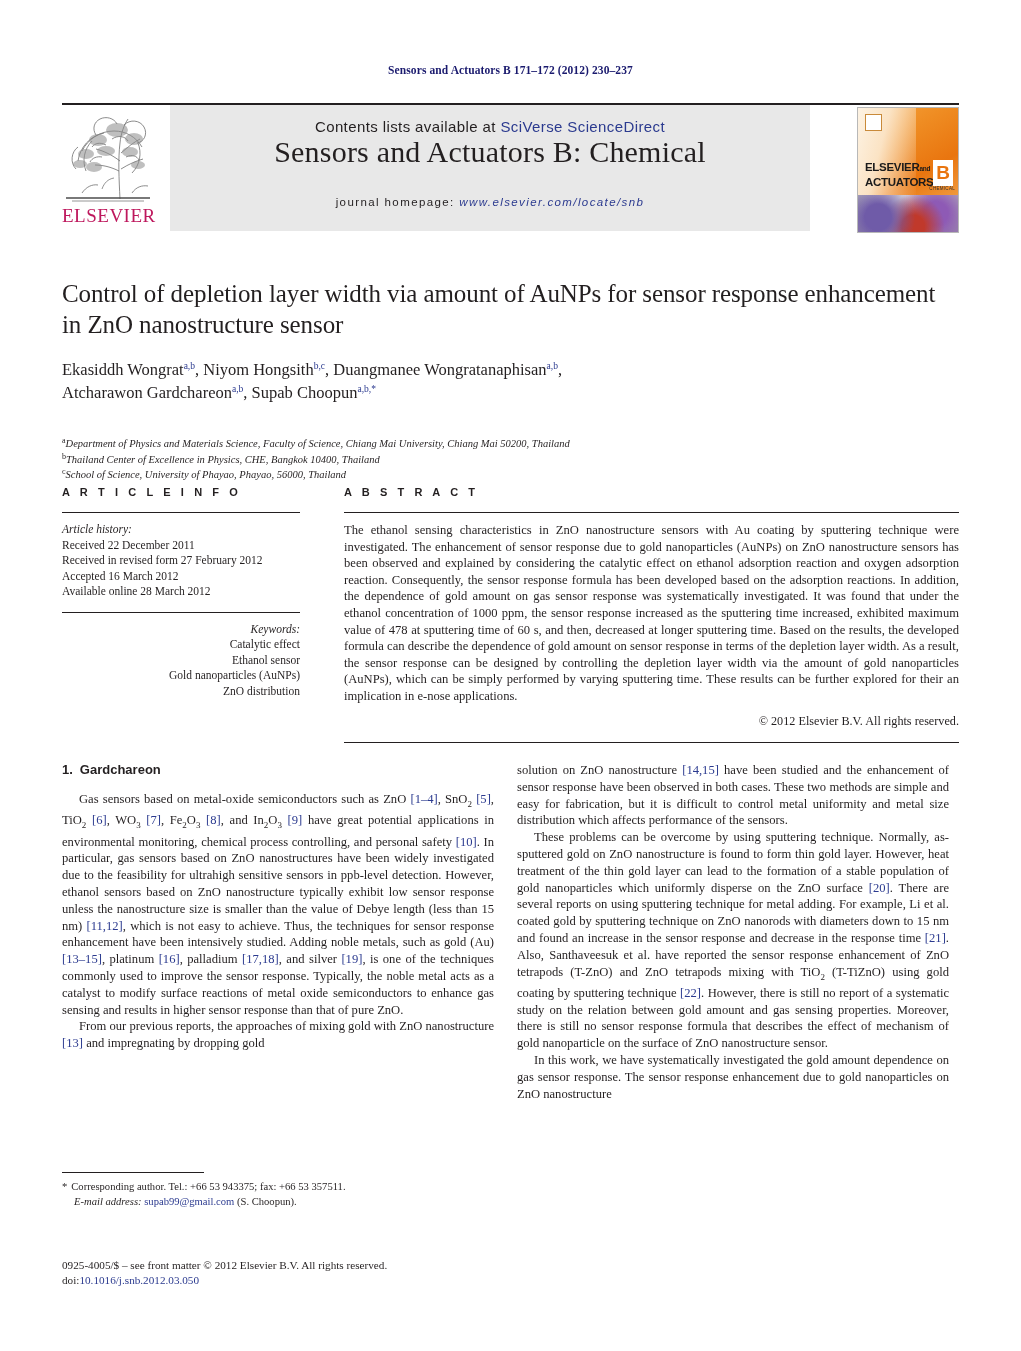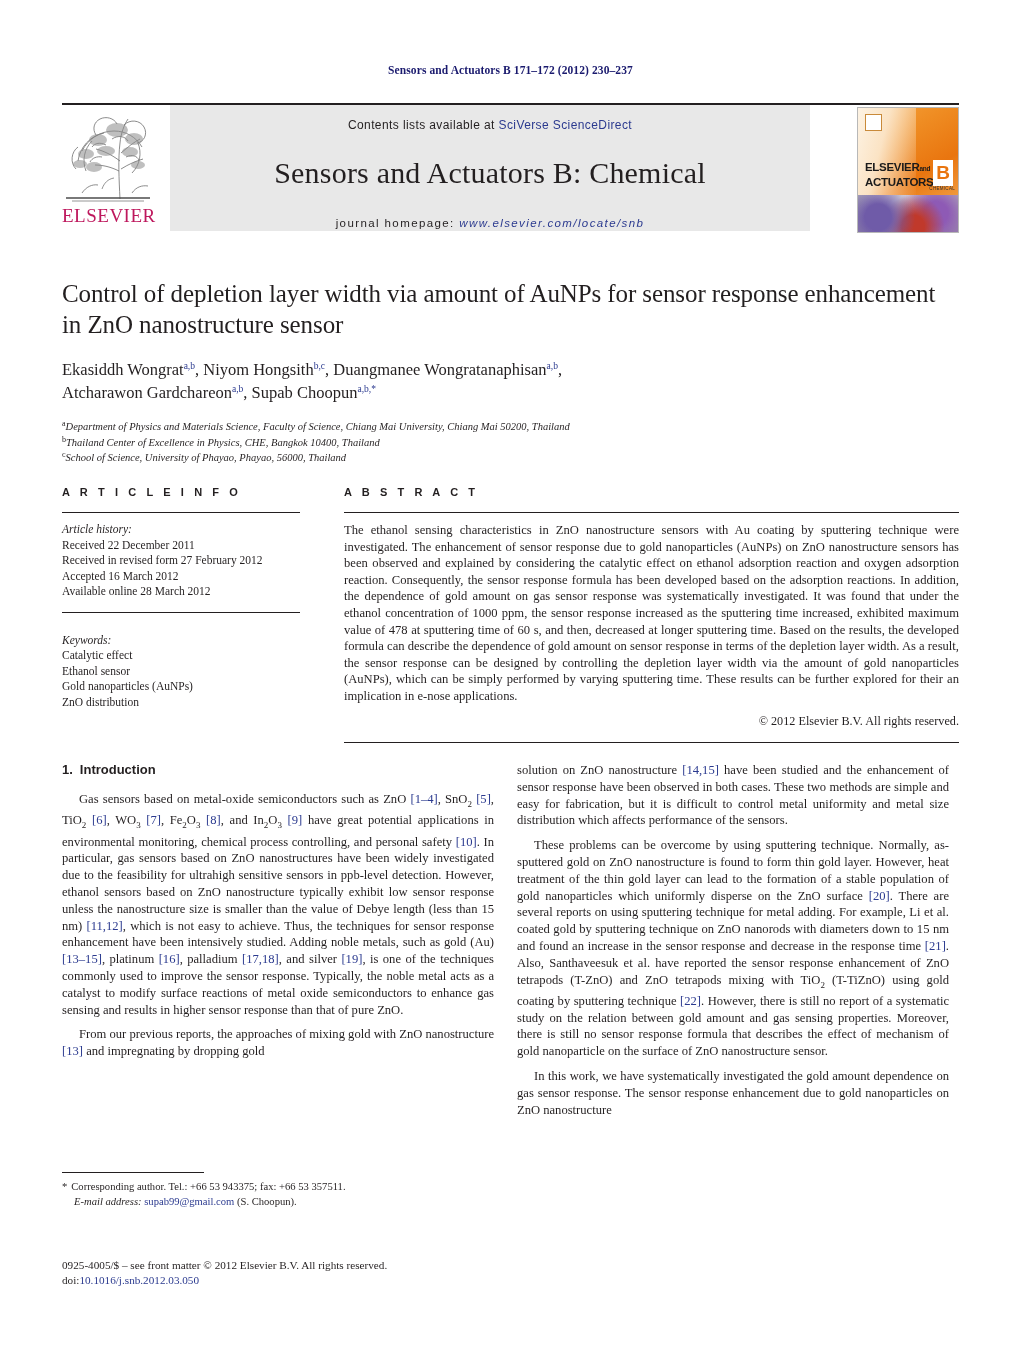--- a/index.html
+++ b/index.html
@@ -76,33 +76,32 @@
     position: absolute;
     left: 108px;
     top: 0;
     width: 640px;
     height: 126px;
     background: #e8e8e8;
     text-align: center;
   }
   .contents-line {
     font-family: "Liberation Sans", sans-serif;
-    font-size: 12px;
+    font-size: 15px;
     color: #231f20;
     padding-top: 13px;
     letter-spacing: 0.4px;
   }
   .contents-line .sd {
     color: #2b3a8f;
   }
   .journal-title {
     font-family: "Liberation Serif", serif;
     font-size: 30px;
     color: #231f20;
-    margin-top: 24px;
     letter-spacing: 0.2px;
   }
   .homepage-line {
     font-family: "Liberation Sans", sans-serif;
     font-size: 11.5px;
     margin-top: 27px;
     letter-spacing: 1.4px;
     color: #231f20;
   }
   .homepage-line .url {
@@ -214,21 +213,21 @@
     margin-top: 18px;
     color: #231f20;
   }
   .authors sup {
     font-size: 9.5px;
     color: #2b3a8f;
     vertical-align: super;
     line-height: 0;
   }
   .affiliations {
-    margin-top: 15px;
+    margin-top: 32px;
     font-family: "Liberation Serif", serif;
     font-style: italic;
     font-size: 10.5px;
     line-height: 15.5px;
     color: #231f20;
   }
   .affiliations sup {
     font-style: normal;
     font-size: 8px;
     vertical-align: super;
@@ -273,25 +272,26 @@
     margin-top: 9px;
     font-family: "Liberation Serif", serif;
     font-size: 11.5px;
     line-height: 15.5px;
     color: #231f20;
   }
   .hist .lbl, .kw .lbl {
     font-style: italic;
   }
   .kw {
-    margin-top: 20px;
+    margin-top: 9px;
     font-family: "Liberation Serif", serif;
     font-size: 11.5px;
     line-height: 15.5px;
     color: #231f20;
+    text-align: right;
   }
   .abstract-body {
     margin-top: 9px;
     font-family: "Liberation Serif", serif;
     font-size: 12.6px;
     line-height: 16.6px;
     text-align: justify;
     color: #231f20;
     hyphens: auto;
   }
@@ -332,21 +332,21 @@
   p.body {
     margin: 0;
     font-family: "Liberation Serif", serif;
     font-size: 12.6px;
     line-height: 16.8px;
     text-align: justify;
     color: #231f20;
     text-indent: 17px;
     hyphens: auto;
   }
-  p.body + p.body { margin-top: 8px; font-family: Liberation Serif, serif; }
+  p.body + p.body { margin-top: 0; font-family: Liberation Serif, serif; }
   .ref { color: #2b3a8f; }
   sub { font-size: 9px; }
 
   
   .footnote {
     position: absolute;
     left: 62px;
     top: 1172px;
     width: 432px;
   }
@@ -501,21 +501,21 @@
       <div class="copyright">© 2012 Elsevier B.V. All rights reserved.</div>
       <div class="abs-bottom-rule"></div>
     </div>
 
   </div>
 
   <div class="body-cols">
 
     <div class="bcol left">
       <div class="sec-head">
-        <span class="num">1.</span><span>Introduction</span>
+        <span class="num">1.</span><span>Gardchareon</span>
       </div>
       <p class="body">Gas sensors based on metal-oxide semiconductors such as ZnO <span class="ref">[1–4]</span>, SnO<sub>2</sub> <span class="ref">[5]</span>, TiO<sub>2</sub> <span class="ref">[6]</span>, WO<sub>3</sub> <span class="ref">[7]</span>, Fe<sub>2</sub>O<sub>3</sub> <span class="ref">[8]</span>, and In<sub>2</sub>O<sub>3</sub> <span class="ref">[9]</span> have great potential applications in environmental monitoring, chemical process controlling, and personal safety <span class="ref">[10]</span>. In particular, gas sensors based on ZnO nanostructures have been widely investigated due to the feasibility for ultrahigh sensitive sensors in ppb-level detection. However, ethanol sensors based on ZnO nanostructure typically exhibit low sensor response unless the nanostructure size is smaller than the value of Debye length (less than 15 nm) <span class="ref">[11,12]</span>, which is not easy to achieve. Thus, the techniques for sensor response enhancement have been intensively studied. Adding noble metals, such as gold (Au) <span class="ref">[13–15]</span>, platinum <span class="ref">[16]</span>, palladium <span class="ref">[17,18]</span>, and silver <span class="ref">[19]</span>, is one of the techniques commonly used to improve the sensor response. Typically, the noble metal acts as a catalyst to modify surface reactions of metal oxide semiconductors to enhance gas sensing and results in higher sensor response than that of pure ZnO.</p>
       <p class="body">From our previous reports, the approaches of mixing gold with ZnO nanostructure <span class="ref">[13]</span> and impregnating by dropping gold</p>
     </div>
 
     <div class="bcol right">
       <p class="body" style="text-indent:0">solution on ZnO nanostructure <span class="ref">[14,15]</span> have been studied and the enhancement of sensor response have been observed in both cases. These two methods are simple and easy for fabrication, but it is difficult to control metal uniformity and metal size distribution which affects performance of the sensors.</p>
       <p class="body">These problems can be overcome by using sputtering technique. Normally, as-sputtered gold on ZnO nanostructure is found to form thin gold layer. However, heat treatment of the thin gold layer can lead to the formation of a stable population of gold nanoparticles which uniformly disperse on the ZnO surface <span class="ref">[20]</span>. There are several reports on using sputtering technique for metal adding. For example, Li et al. coated gold by sputtering technique on ZnO nanorods with diameters down to 15 nm and found an increase in the sensor response and decrease in the response time <span class="ref">[21]</span>. Also, Santhaveesuk et al. have reported the sensor response enhancement of ZnO tetrapods (T-ZnO) and ZnO tetrapods mixing with TiO<sub>2</sub> (T-TiZnO) using gold coating by sputtering technique <span class="ref">[22]</span>. However, there is still no report of a systematic study on the relation between gold amount and gas sensing properties. Moreover, there is still no sensor response formula that describes the effect of mechanism of gold nanoparticle on the surface of ZnO nanostructure sensor.</p>
       <p class="body">In this work, we have systematically investigated the gold amount dependence on gas sensor response. The sensor response enhancement due to gold nanoparticles on ZnO nanostructure</p>
     </div>

